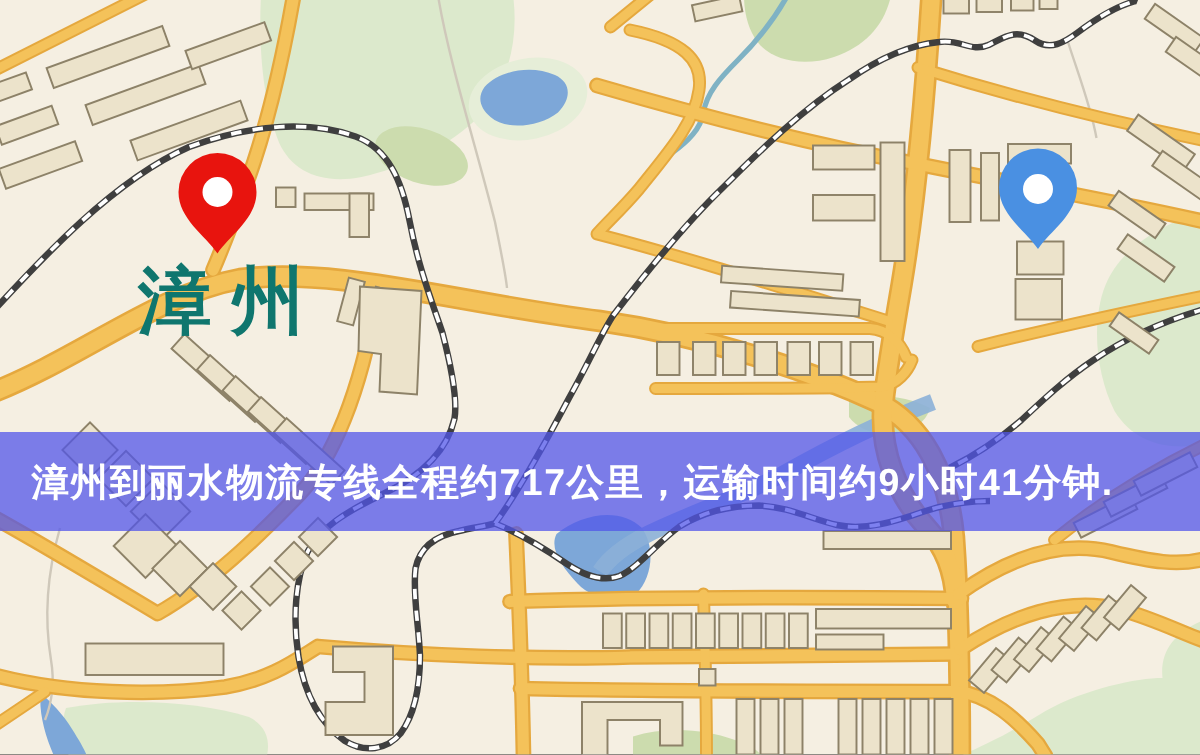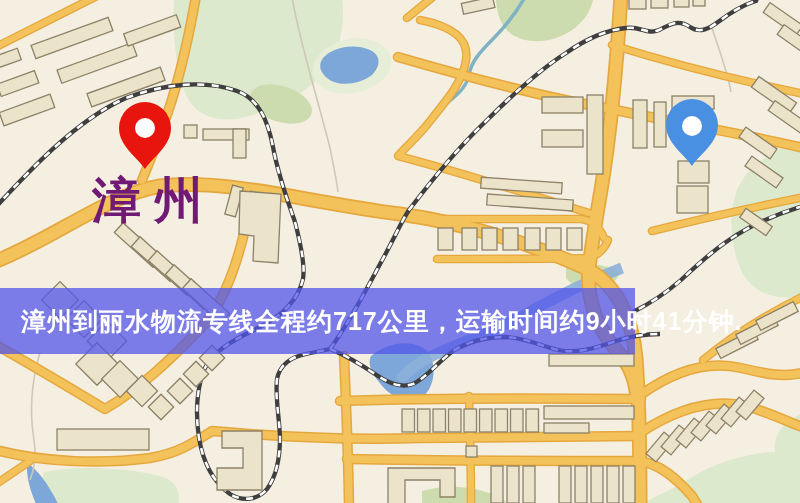--- a/index.html
+++ b/index.html
@@ -20,21 +20,21 @@
   .water{fill:var(--water,#7da7d8);}
   .stream{stroke:#cfc8ba;stroke-width:1.6;fill:none;}
   .tstream{stroke:#7fb2c4;stroke-width:3.5;fill:none;}
   .river{stroke:#8cb0d8;stroke-width:11;fill:none;opacity:.9;}
 
   .city-label{position:absolute;font-family:"DejaVu Serif","Liberation Serif",serif;
               font-weight:700;line-height:1;white-space:nowrap;}
   #origin-label{left:92px;top:176px;font-size:49px;letter-spacing:13px;}
   #dest-label{left:642px;top:181px;font-size:46px;letter-spacing:9px;}
 
-  #route-banner{position:absolute;left:0;top:288px;width:635px;height:66px;
+  #route-banner{position:absolute;left:0;top:288px;width:800px;height:66px;
                 display:flex;align-items:center;box-sizing:border-box;padding-left:21px;}
   #route-banner .txt{font-size:25px;font-weight:600;letter-spacing:1px;white-space:nowrap;}
 </style>
 </head>
 <body>
 
 <div id="stage">
 
   <svg id="map-svg" viewBox="0 0 800 503" xmlns="http://www.w3.org/2000/svg">
     <defs>
@@ -268,19 +268,19 @@
     <g transform="translate(145,169)">
       <use href="#pin-shape" fill="#e8140e"></use>
       <circle cx="0" cy="-41" r="10" fill="#ffffff"></circle>
     </g>
     <g transform="translate(692,166)">
       <use href="#pin-shape" fill="#4a90e2"></use>
       <circle cx="0" cy="-40" r="10" fill="#ffffff"></circle>
     </g>
   </svg>
 
-  <div class="city-label" id="origin-label" style="color: #701a75;">漳州</div>
+  <div class="city-label" id="origin-label" style="color: #0f766e;">漳州</div>
 
   <div id="route-banner" style="background: rgba(82, 86, 234, 0.75);">
     <span class="txt" style="color: rgb(255, 255, 255);">漳州到丽水物流专线全程约717公里，运输时间约9小时41分钟.</span>
   </div>
 
 </div>
 
 </body></html>

